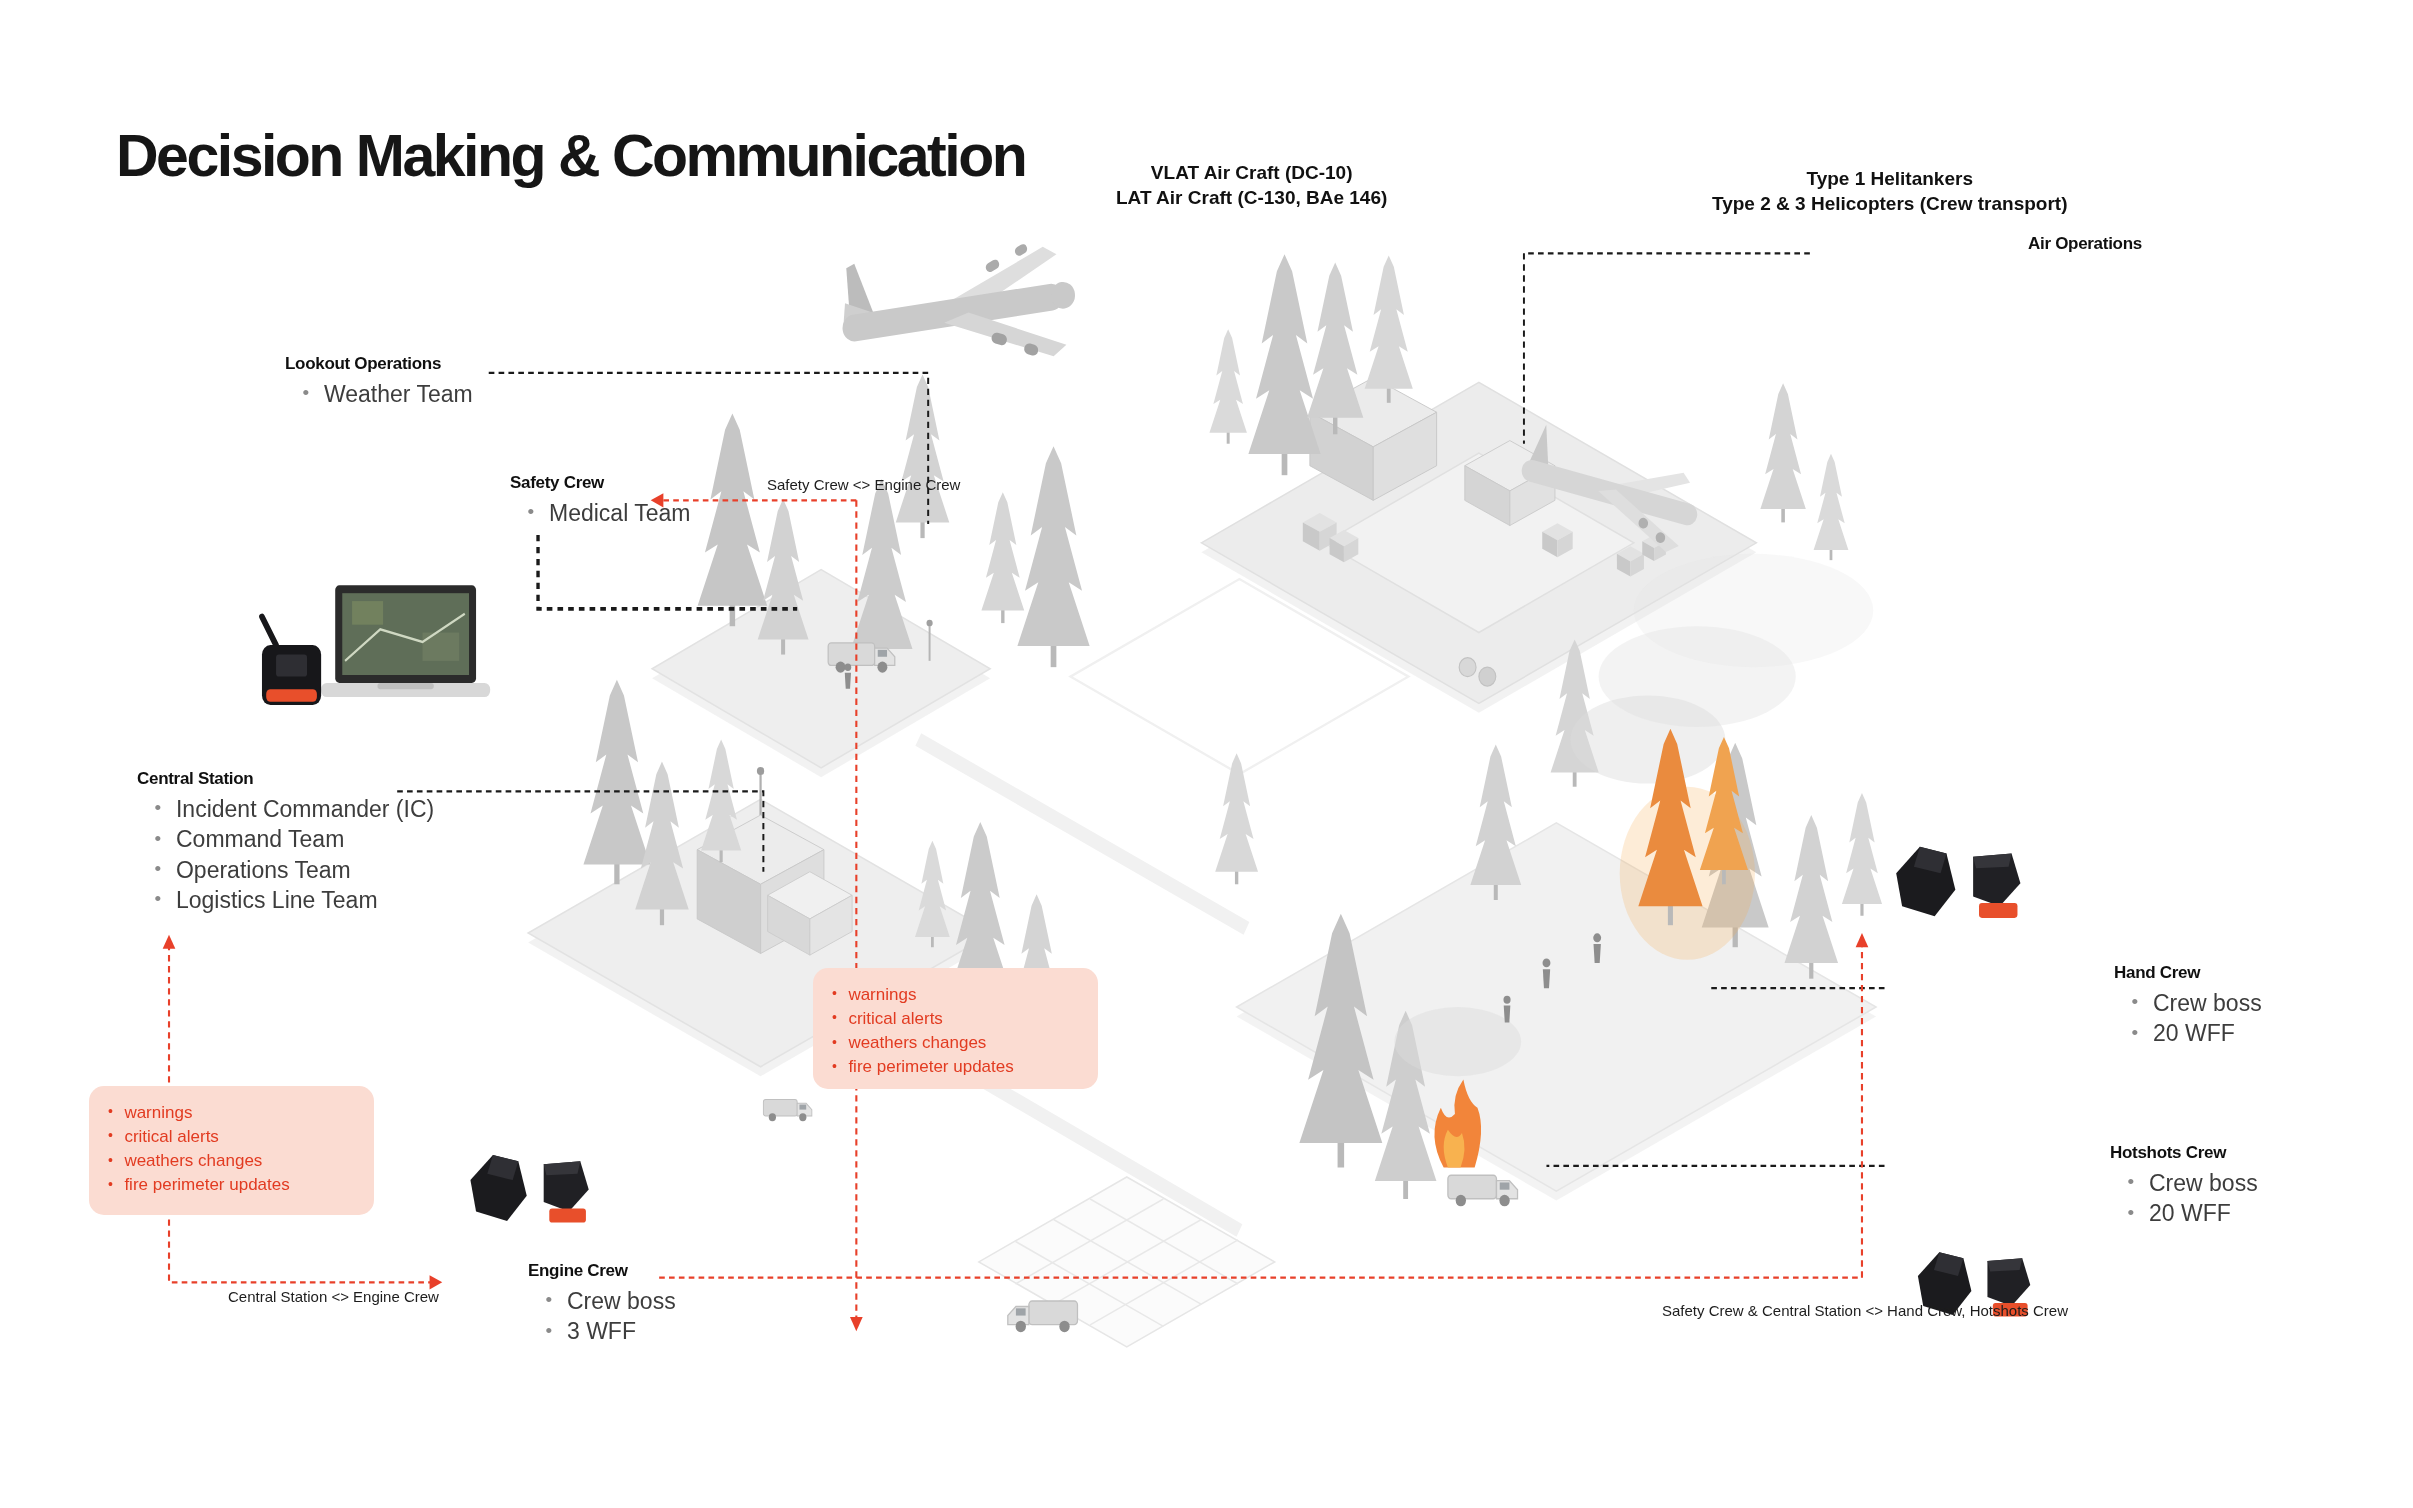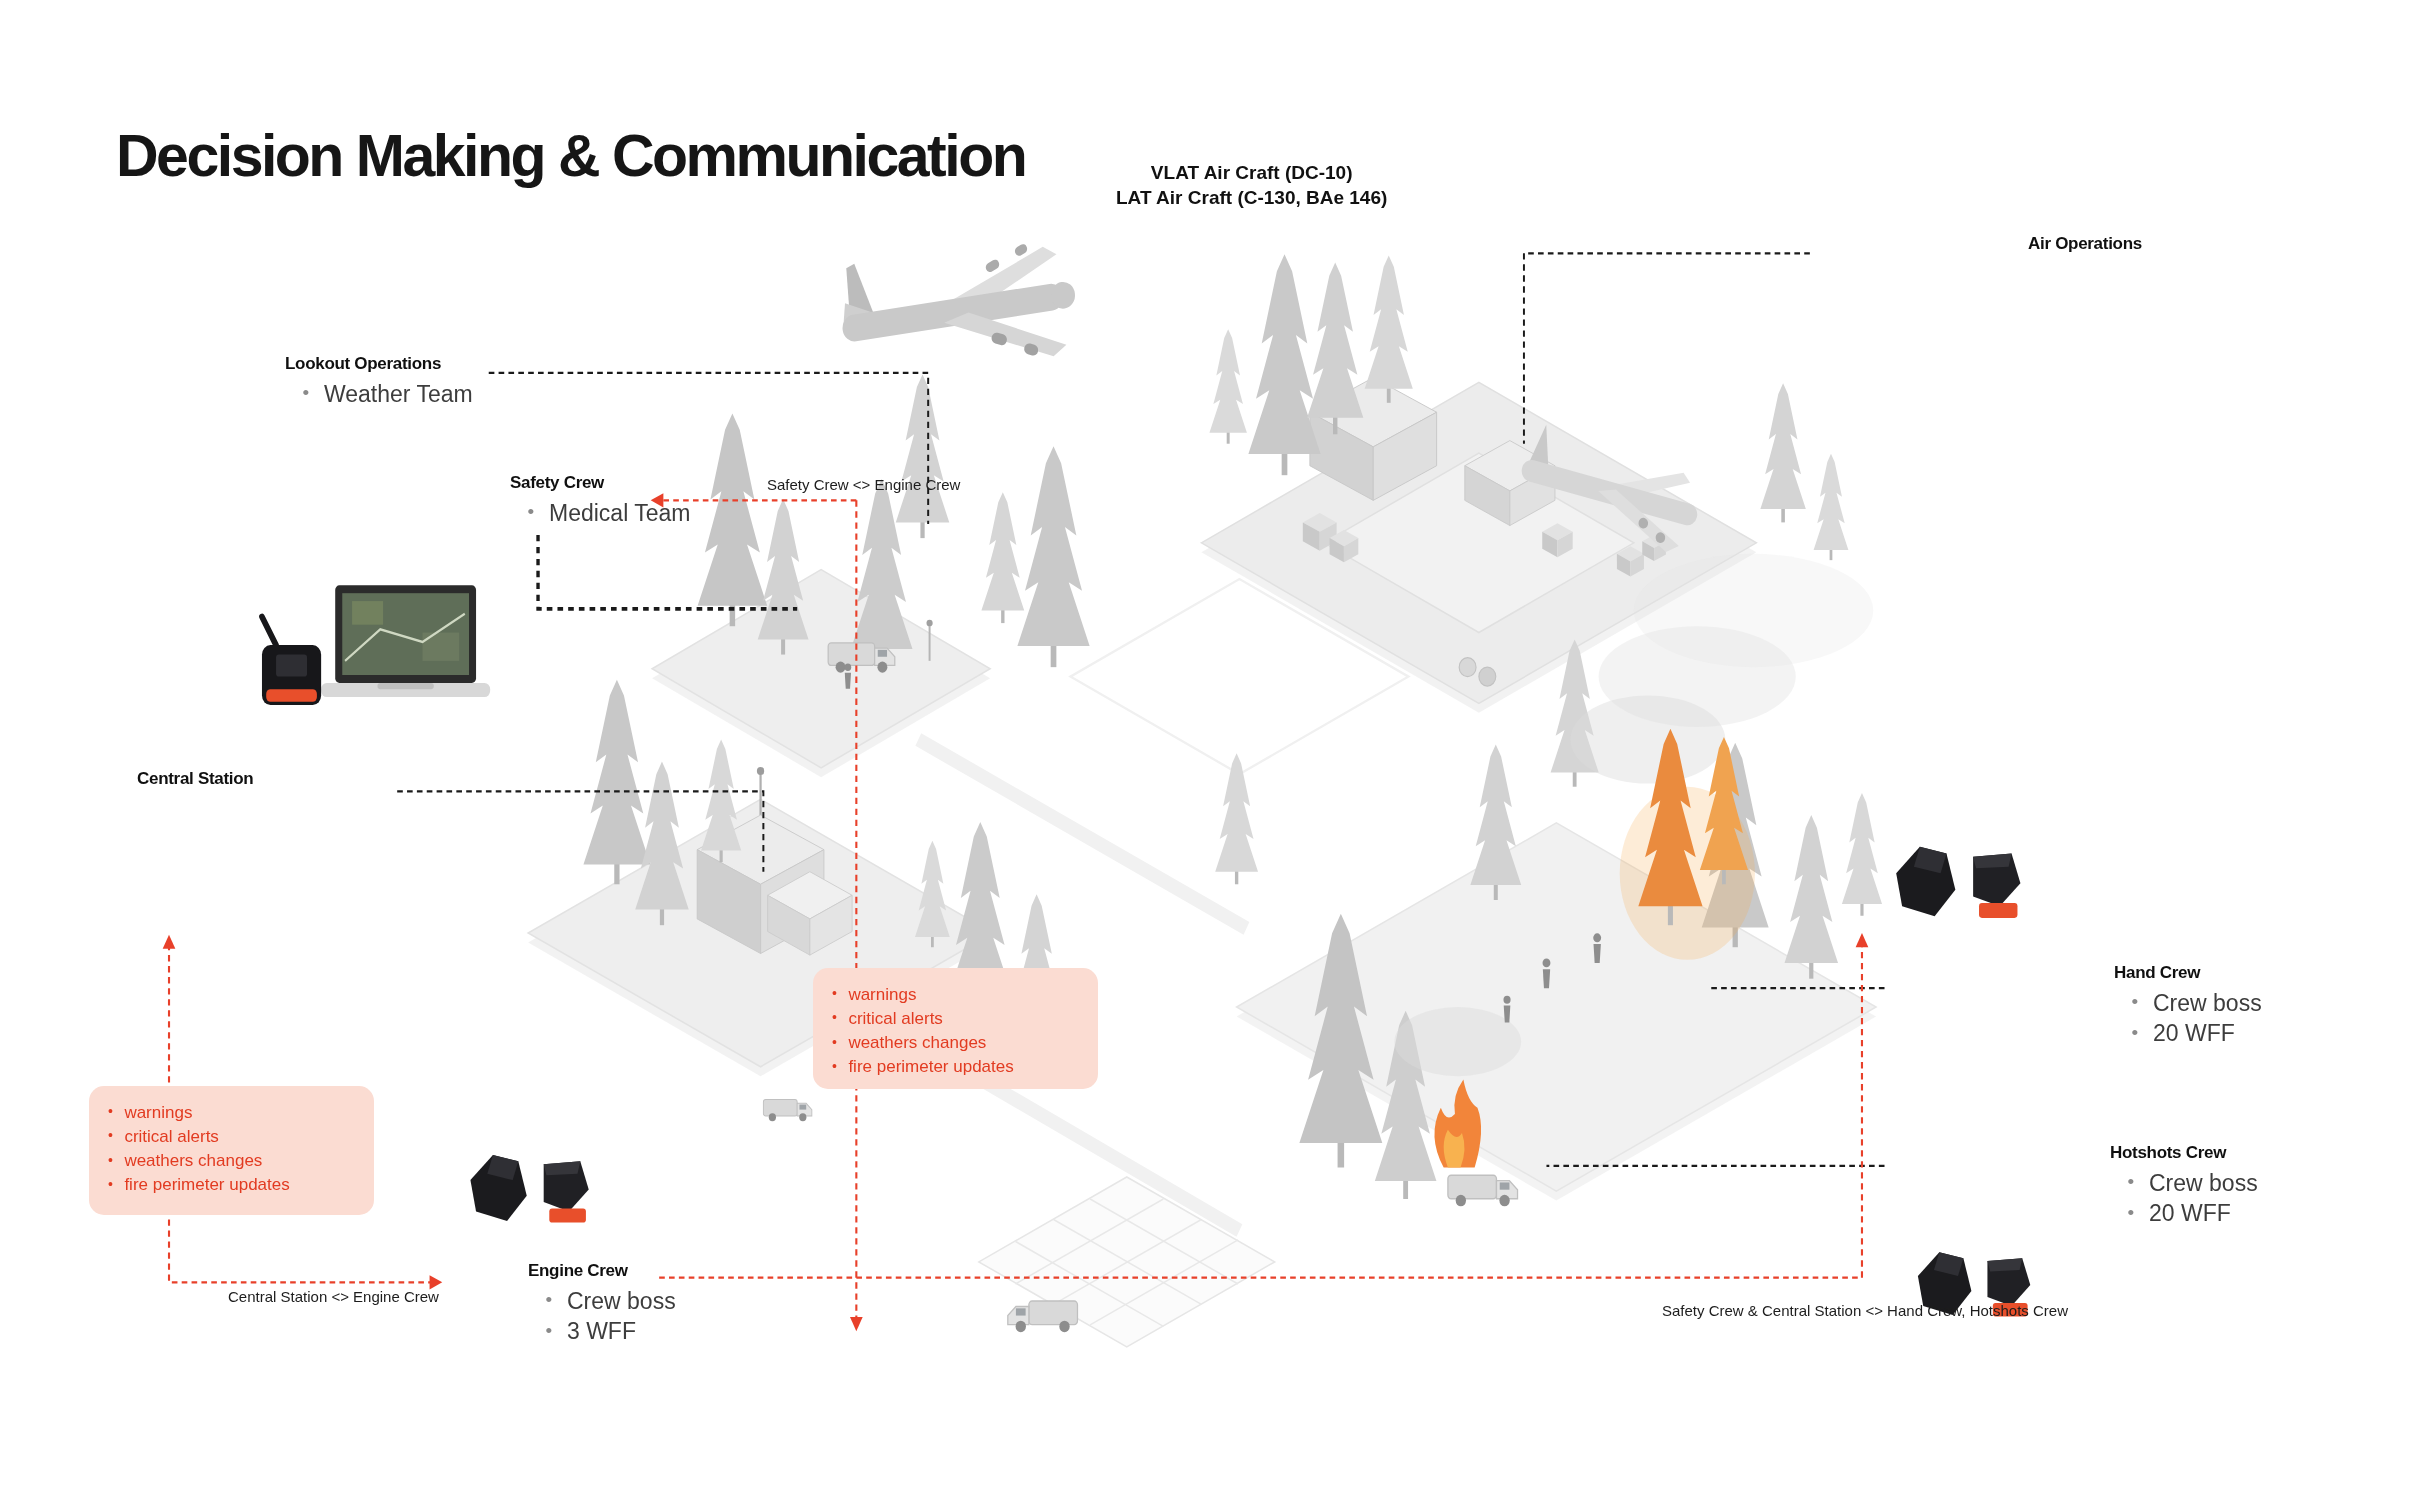--- a/index.html
+++ b/index.html
@@ -253,20 +253,24 @@
 
   <div class="title-block">
     <h1 class="title">Decision Making &amp; Communication</h1>
   </div>
 
   <div class="small-bold" style="left:1116px;top:161px;">
     <div>VLAT Air Craft (DC-10)</div>
     <div>LAT Air Craft (C-130, BAe 146)</div>
   </div>
 
+  <div class="small-bold" style="left:1712px;top:167px;">
+    <div>Type 1 Helitankers</div>
+    <div>Type 2 &amp; 3 Helicopters (Crew transport)</div>
+  </div>
 
   <div class="group" style="left:2028px;top:234px;">
     <div class="g-title">Air Operations</div>
   </div>
 
   <div class="group" style="left:269px;top:354px;margin-left:16px;">
     <div class="g-title">Lookout Operations</div>
     <ul class="g-items">
       <li>Weather Team</li>
     </ul>
@@ -274,20 +278,26 @@
 
   <div class="group" style="left:510px;top:473px;">
     <div class="g-title">Safety Crew</div>
     <ul class="g-items">
       <li>Medical Team</li>
     </ul>
   </div>
 
   <div class="group" style="left:137px;top:769px;">
     <div class="g-title">Central Station</div>
+    <ul class="g-items">
+      <li>Incident Commander (IC)</li>
+      <li>Command Team</li>
+      <li>Operations Team</li>
+      <li>Logistics Line Team</li>
+    </ul>
   </div>
 
   <div class="group" style="left:528px;top:1261px;">
     <div class="g-title">Engine Crew</div>
     <ul class="g-items">
       <li>Crew boss</li>
       <li>3 WFF</li>
     </ul>
   </div>
 

